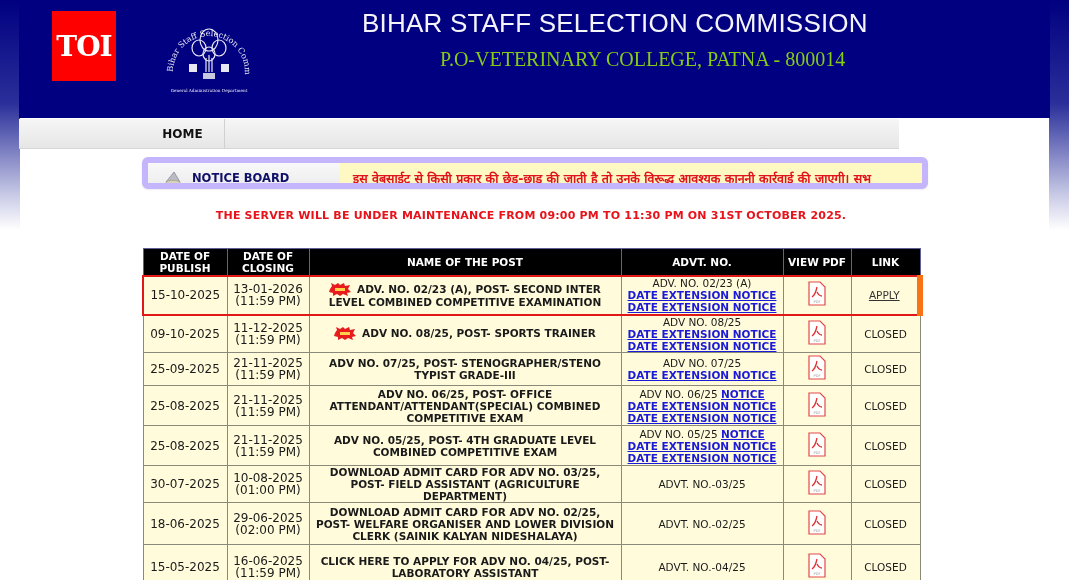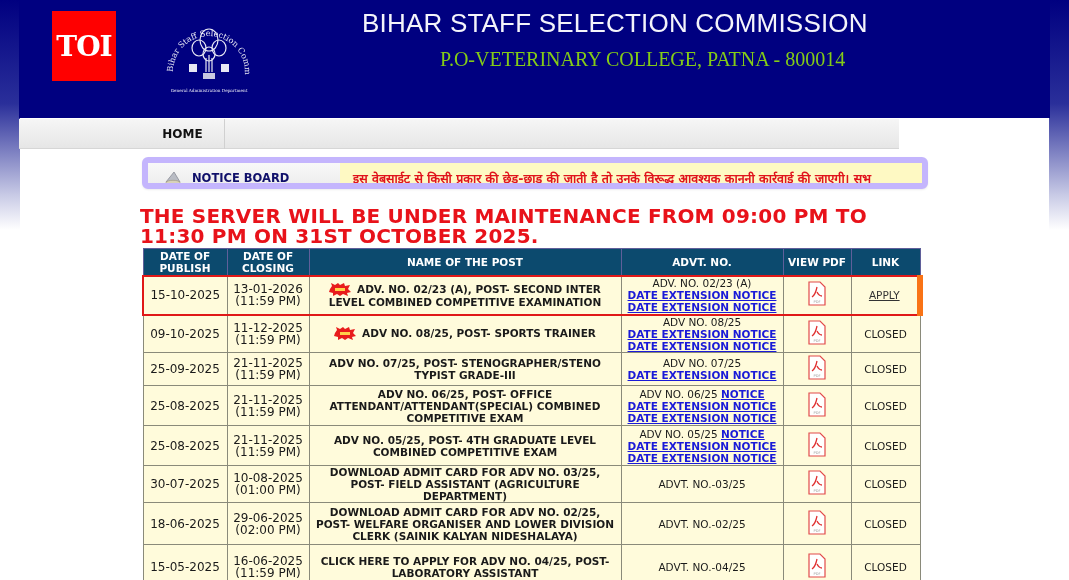--- a/index.html
+++ b/index.html
@@ -30,26 +30,26 @@
 
   .notice-board { position: absolute; left: 142px; top: 157px; width: 786px; height: 32px;
     border: 6px solid #c4b5fd; border-radius: 6px; background: #fef9c3; box-shadow: 0 1px 2px rgba(0,0,0,0.08); overflow: hidden; }
   .nb-label { position: absolute; left: 0; top: 0; width: 192px; height: 30px;
     background: linear-gradient(to bottom, #f8f8f8, #e9e9e9); display: flex; align-items: center; }
   .nb-icon { margin-left: 16px; width: 20px; height: 16px; }
   .nb-text { margin-left: 8px; font-weight: bold; font-size: 11.5px; color: #10106a; }
   .nb-marquee { position: absolute; left: 205px; top: 7px; white-space: nowrap; color: #e0141c;
     font-size: 12.5px; font-weight: bold; }
 
-  .maintenance { position: absolute; left: 140px; top: 206px; width: 782px; text-align: left;
-    color: #e8121a; font-weight: bold; font-size: 20px; line-height: 20px; letter-spacing: 0.2px; }
+  .maintenance { position: absolute; left: 140px; top: 206px; width: 782px; text-align: center;
+    color: #e8121a; font-weight: bold; font-size: 11px; line-height: 20px; letter-spacing: 0.2px; }
 
   table.posts { position: absolute; left: 142px; top: 248px; width: 777px; border-collapse: collapse;
     font-size: 10.5px; table-layout: fixed; }
-  table.posts th { background: #0c4a6e; color: #fff; font-weight: bold; font-size: 10.5px;
+  table.posts th { background: #000000; color: #fff; font-weight: bold; font-size: 10.5px;
     height: 27px; border: 1px solid #5f5f9a; text-align: center; line-height: 12px; }
   table.posts td { background: #fffbdb; border: 1px solid #8a8a7a; text-align: center;
     color: #1a1a1a; vertical-align: middle; line-height: 12px; padding: 0 4px; }
   td.date { font-size: 12px; color: #333; }
   td.post { font-weight: bold; font-size: 10.5px; color: #222; }
   td.adv { font-size: 10.5px; color: #222; }
   td.link-cell { font-size: 10.5px; color: #222; }
   tr.highlight td { border-top: 2px solid #e01818; border-bottom: 2px solid #e01818; }
   tr.highlight td:first-child { border-left: 2px solid #e01818; }
   tr.highlight td:last-child { border-right: 6px solid #f97316; }

